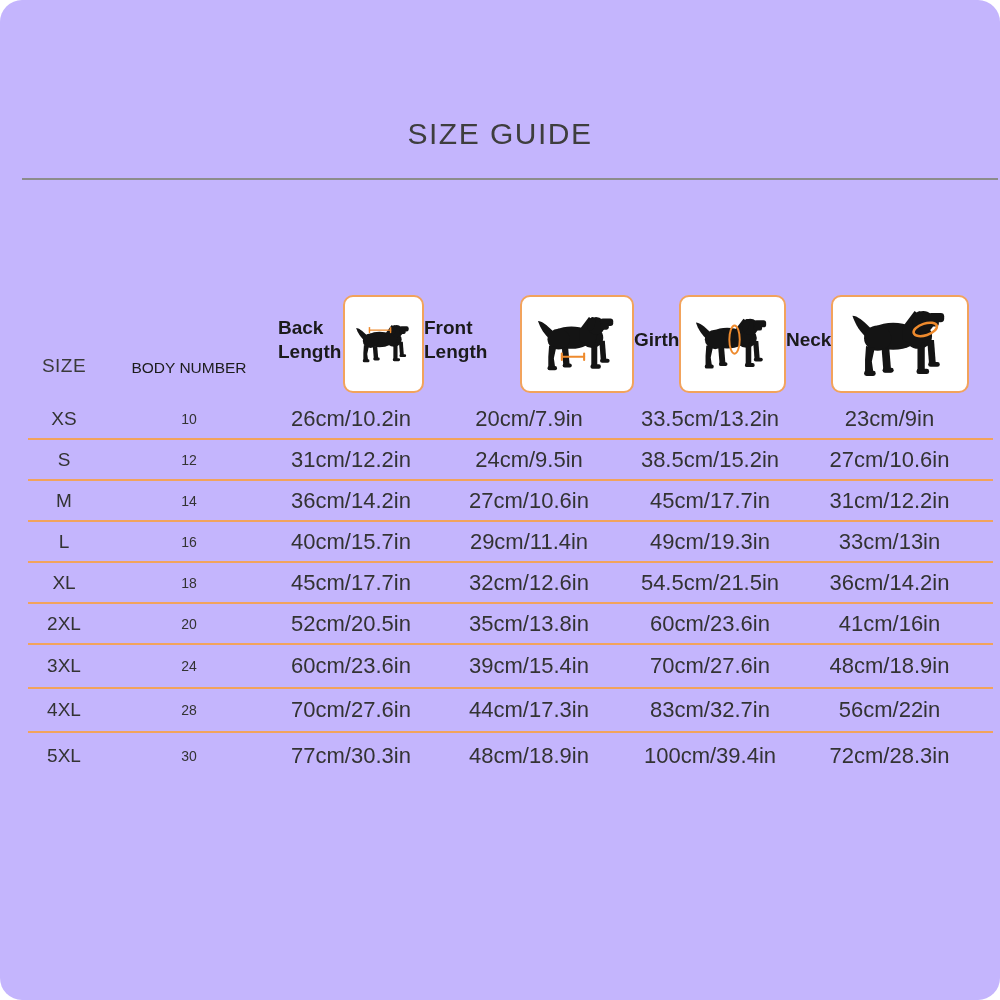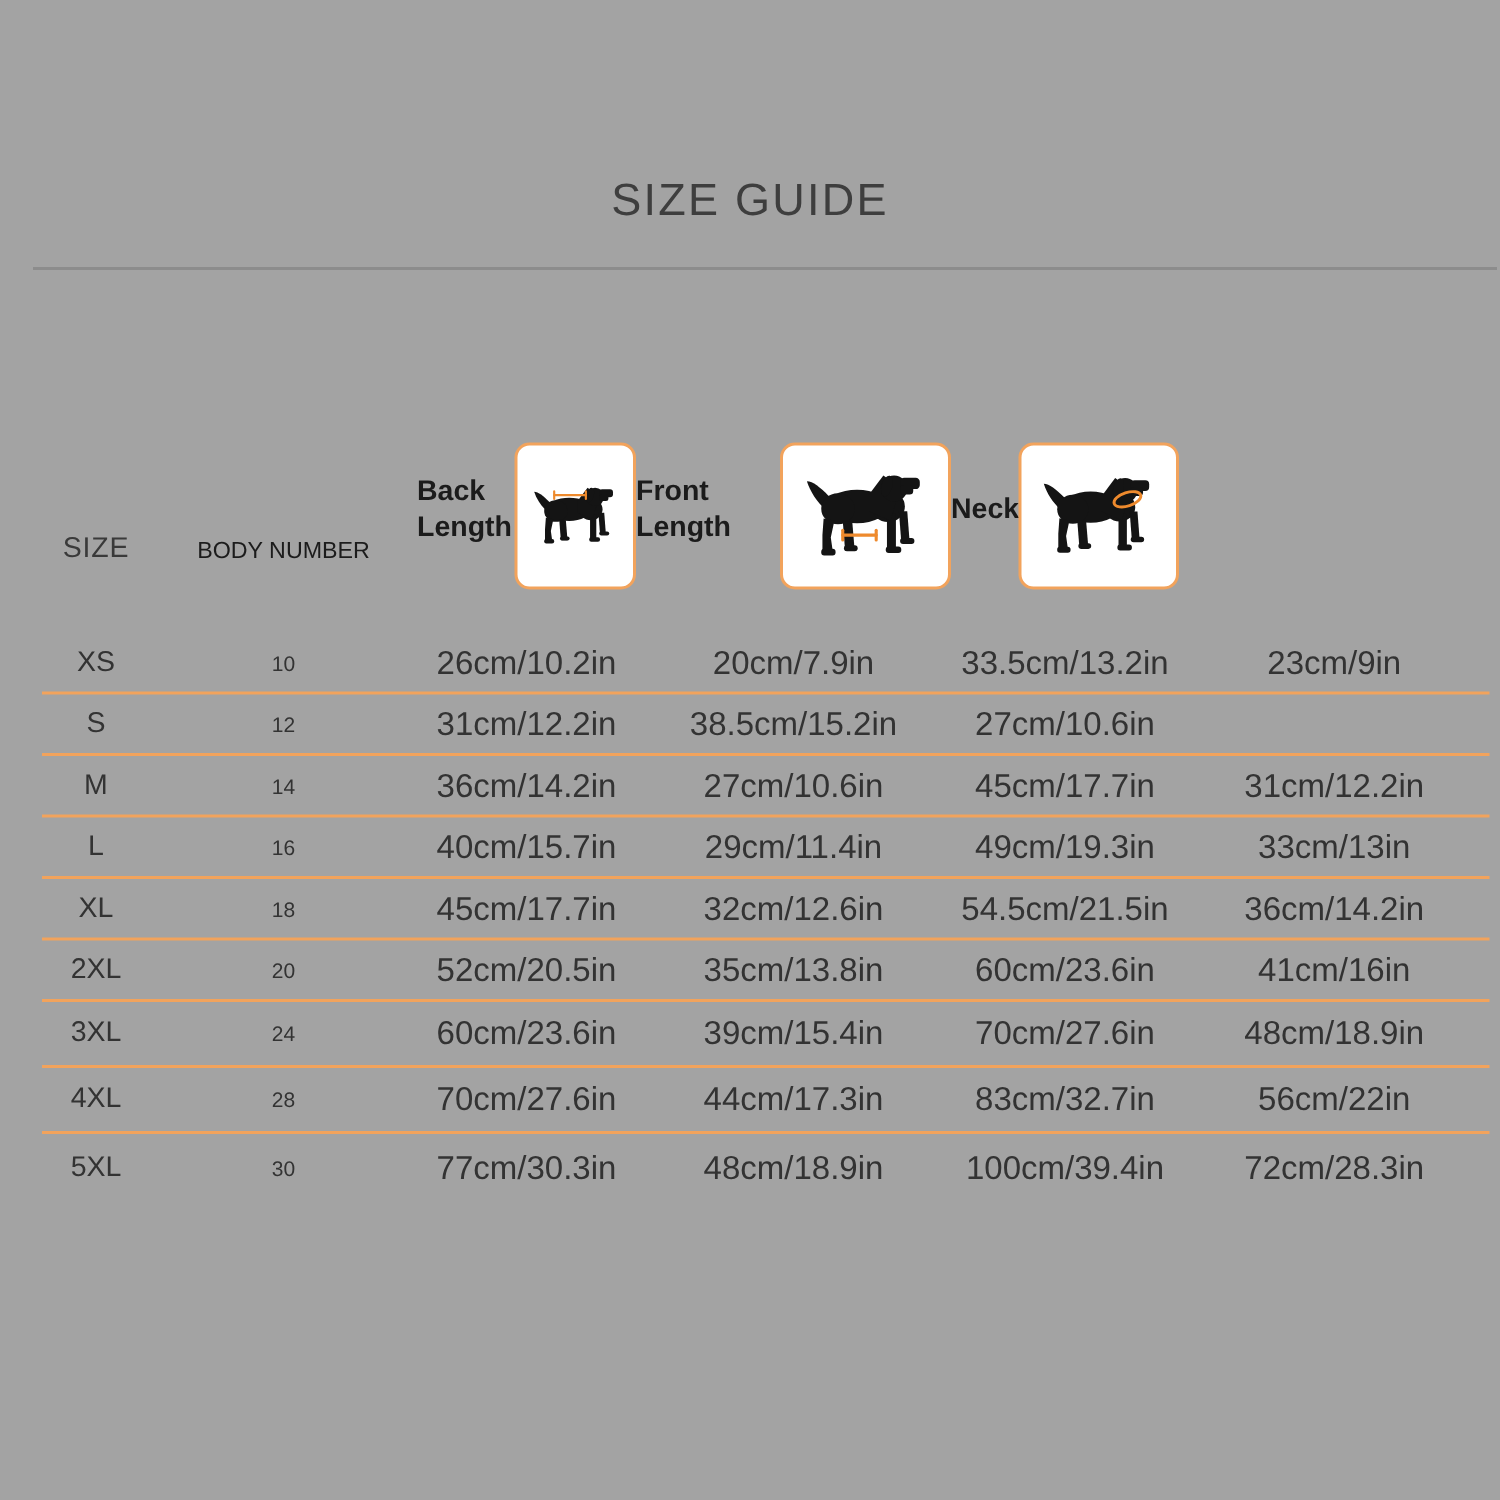--- a/index.html
+++ b/index.html
@@ -1,18 +1,18 @@
 <!DOCTYPE html>
 <html style="--accent: #F2A35C; --marker: #EE8A2D; --divider: #8C8C8C;"><head>
 <meta charset="utf-8">
 <style>
   html,body { margin:0; padding:0; background:#ffffff; }
   .page {
-    width:1000px; height:1000px; background:#a3a3a3; position:relative; overflow:hidden;
-    font-family:"Liberation Sans", sans-serif; color:#333;
+    width:1000px; height:1000px; background:#c4b5fd; position:relative; overflow:hidden;
+    font-family:"Liberation Sans", sans-serif; color:#333;border-radius:22px;
   }
   .title {
     margin:0; padding-top:119px; line-height:1; text-align:center;
     font-size:30px; font-weight:400; letter-spacing:1.5px; color:#3e3e3e;
   }
   .divider { margin:29px 2px 0 22px; height:2px; background:var(--divider,#8c8c8c); }
 
   .table { margin-left:28px; width:965px; }
   .head-row, .t-row {
     display:grid;
@@ -27,21 +27,21 @@
   .meas-label { font-size:19px; font-weight:700; color:#1b1b1b; margin-bottom:8px; line-height:24px; }
   .dog-box {
     width:138px; height:98px; box-sizing:border-box;
     border:2px solid var(--accent,#f2a35c); border-radius:10px;
     background:#fff; display:flex; align-items:stretch;
   }
   .dog-svg { width:100%; height:100%; display:block; }
   .dog-fill { fill:#141414; }
   .marker { stroke:var(--marker,#ee8a2d); stroke-width:2.6; fill:none; stroke-linecap:round; }
 
-  #rows { margin-top:30px; }
+  #rows { margin-top:7px; }
   .t-row { align-items:center; height:39px; border-bottom:2px solid var(--accent,#f2a35c); }
   .t-row:first-child { height:38px; }
   .t-row:nth-child(7), .t-row:nth-child(8) { height:42px; }
   .t-row:last-child { height:46px; border-bottom:none; }
   .cell { text-align:center; }
   .size-cell { font-size:19px; color:#333; }
   .body-cell { font-size:14px; color:#333; }
   .val-cell  { font-size:22px; color:#333; }
 </style>
 </head>
@@ -105,20 +105,31 @@
             <use href="#dog-shape"></use>
             <g class="marker">
               <line x1="50" y1="64" x2="78" y2="64"></line>
               <line x1="50" y1="60" x2="50" y2="68"></line>
               <line x1="78" y1="60" x2="78" y2="68"></line>
             </g>
           </svg>
         </div>
       </div>
 
+      <div class="meas">
+        <div class="meas-label">Girth</div>
+        <div class="dog-box">
+          <svg class="dog-svg" viewBox="0 0 138 96">
+            <use href="#dog-shape"></use>
+            <g class="marker">
+              <ellipse cx="72" cy="42" rx="7" ry="19"></ellipse>
+            </g>
+          </svg>
+        </div>
+      </div>
 
       <div class="meas">
         <div class="meas-label">Neck</div>
         <div class="dog-box">
           <svg class="dog-svg" viewBox="0 0 138 96">
             <use href="#dog-shape"></use>
             <g class="marker">
               <ellipse cx="95" cy="33" rx="12.5" ry="6" transform="rotate(-18 95 33)"></ellipse>
             </g>
           </svg>
@@ -133,20 +144,21 @@
     <div class="cell val-cell">26cm/10.2in</div>
     <div class="cell val-cell">20cm/7.9in</div>
     <div class="cell val-cell">33.5cm/13.2in</div>
     <div class="cell val-cell">23cm/9in</div>
   </div>
 
   <div class="t-row">
     <div class="cell size-cell">S</div>
     <div class="cell body-cell">12</div>
     <div class="cell val-cell">31cm/12.2in</div>
+    <div class="cell val-cell">24cm/9.5in</div>
     <div class="cell val-cell">38.5cm/15.2in</div>
     <div class="cell val-cell">27cm/10.6in</div>
   </div>
 
   <div class="t-row">
     <div class="cell size-cell">M</div>
     <div class="cell body-cell">14</div>
     <div class="cell val-cell">36cm/14.2in</div>
     <div class="cell val-cell">27cm/10.6in</div>
     <div class="cell val-cell">45cm/17.7in</div>

